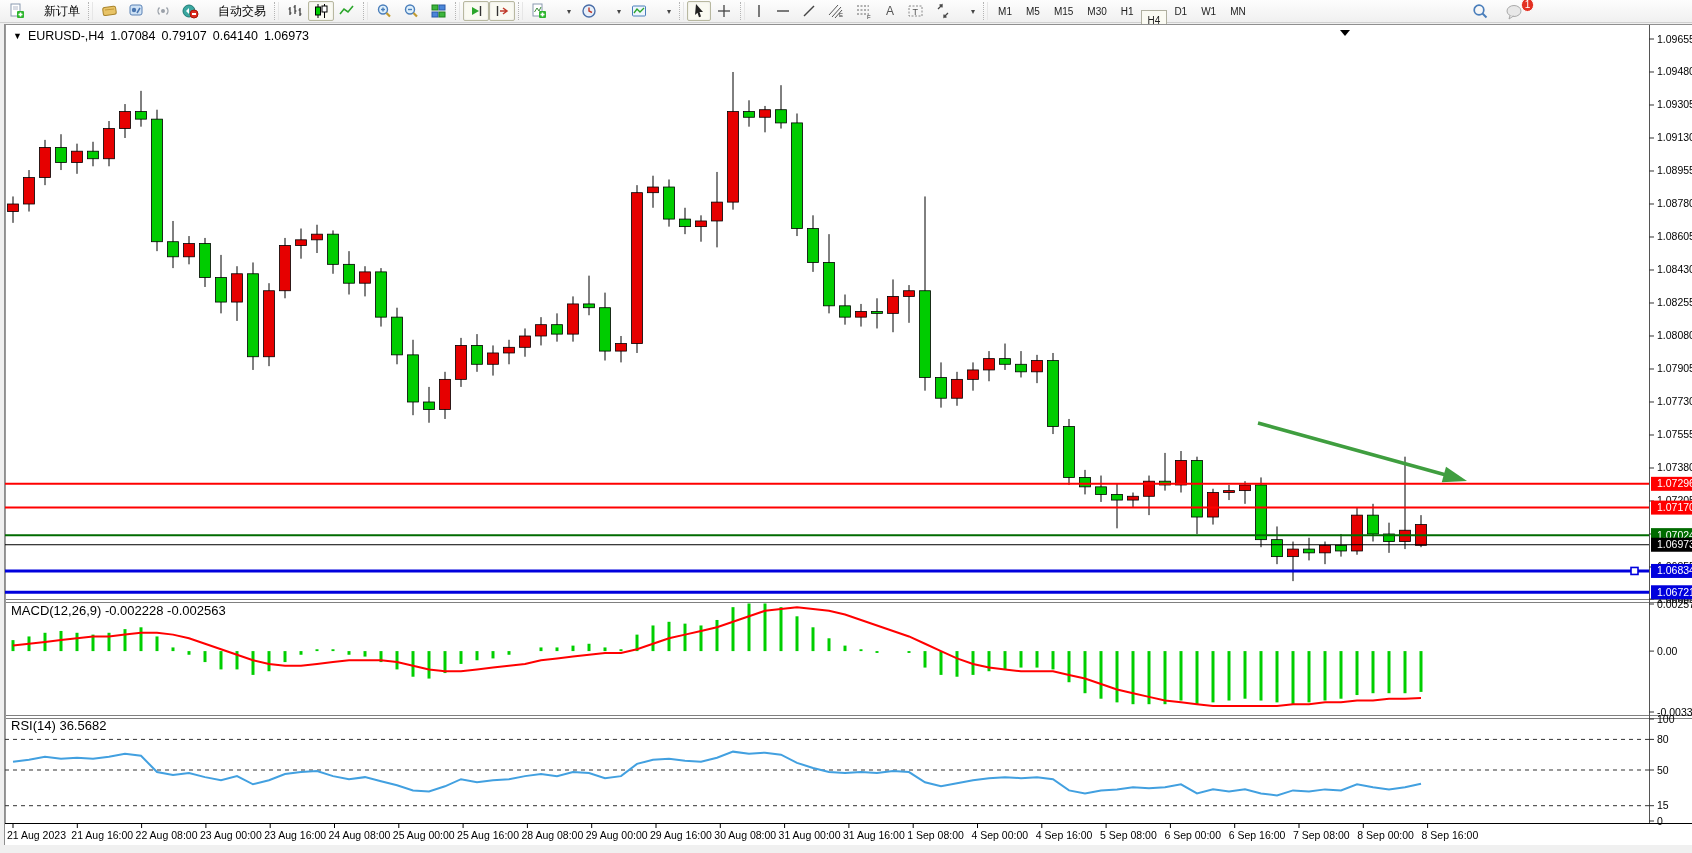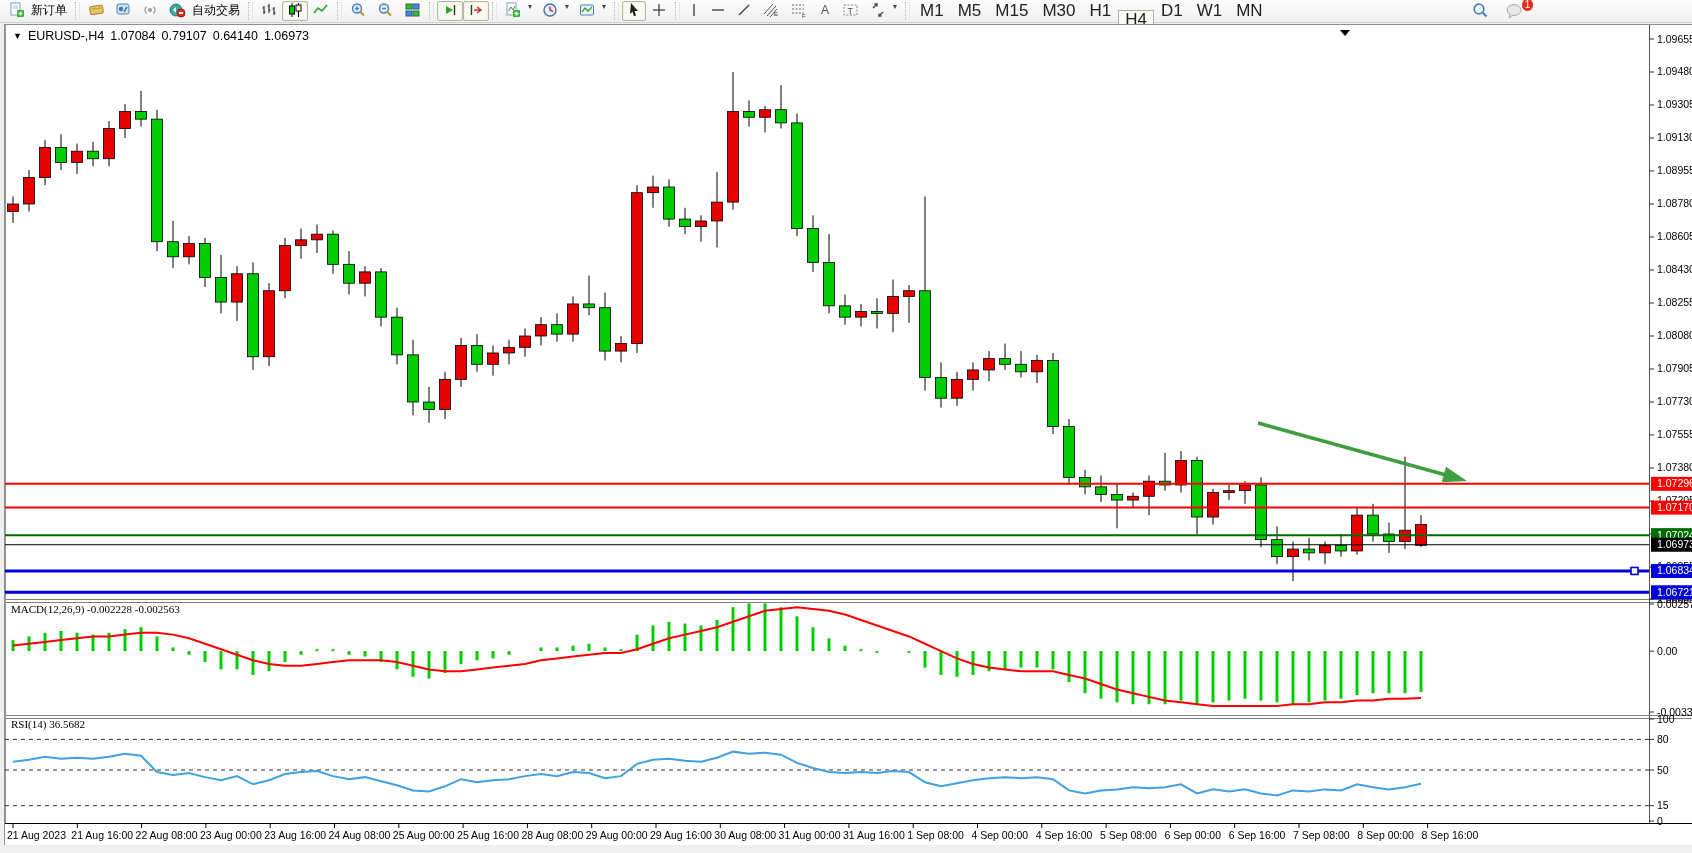--- a/index.html
+++ b/index.html
@@ -5,41 +5,41 @@
   * { margin:0; padding:0; box-sizing:border-box; }
   html,body { width:1692px; height:853px; overflow:hidden;
     font-family:"Liberation Sans","DejaVu Sans",sans-serif; background:#f0f0f0; }
   
   .toolbar { position:absolute; left:0; top:0; width:1692px; height:23px;
     background:linear-gradient(#fdfdfd,#f0f0f0); border-bottom:1px solid #d0d0d0;
     display:flex; align-items:center; padding:0 4px; }
   .tb-group { display:flex; align-items:center; height:23px; }
   .tb-sep { width:5px; height:18px; margin:0 3px;
     border-left:1px dotted #b5b5b5; border-right:1px solid #e6e6e6; }
-  .tb-btn { display:flex; align-items:flex-start; gap:6px; height:20px; padding:0 4px;
+  .tb-btn { display:flex; align-items:center; gap:19px; height:20px; padding:0 4px;
     border:1px solid transparent; border-radius:2px; color:#000; font-size:12px; white-space:nowrap; }
   .tb-btn.active { background:#fafaf2; border:1px solid #b8b8a0; box-shadow:inset 0 0 2px #ddd; }
   .tb-btn svg { display:block; }
   .dd { font-size:8px; color:#444; margin-left:1px; }
-  .tf-btn { height:20px; padding:0 6px; font-size:17px; color:#222;
+  .tf-btn { height:20px; padding:0 6px; font-size:10px; color:#222;
     border:1px solid transparent; display:flex; align-items:center; }
   .tf-btn.active { background:#fbfbf3; border:1px solid #b0b0a0;margin-top:18px; }
   .tb-right { margin-left:auto; display:flex; align-items:center; gap:6px; padding-right:160px; }
   .badge { position:absolute; top:-4px; right:-7px; background:#e33022; color:#fff;
     border-radius:8px; font-size:10px; line-height:12px; min-width:13px; text-align:center;
     border:1px solid #fff; }
   .chat-wrap { position:relative; }
   
   .chart-window { position:absolute; left:4px; top:24px; width:1688px; height:821px;
     background:#fff; border-top:1px solid #8f8f8f; border-left:1px solid #8f8f8f; }
   #chart-svg { position:absolute; left:0; top:0; }
   .chart-title { position:absolute; left:8px; top:4px; font-size:12.5px; color:#000;
     display:flex; gap:6px; align-items:center; }
   .chart-title .tri { font-size:9px; color:#000; }
-  .ind-label { position:absolute; left:6px; font-size:11px; color:#000;font-family:Liberation Serif, serif; }
+  .ind-label { position:absolute; left:6px; font-size:13px; color:#000; }
   #macd-label { top:578px; }
   #rsi-label  { top:693px; }
 </style>
 </head>
 <body>
 
 <div class="toolbar">
   <div class="tb-group">
     <div class="tb-btn">
       <span>

